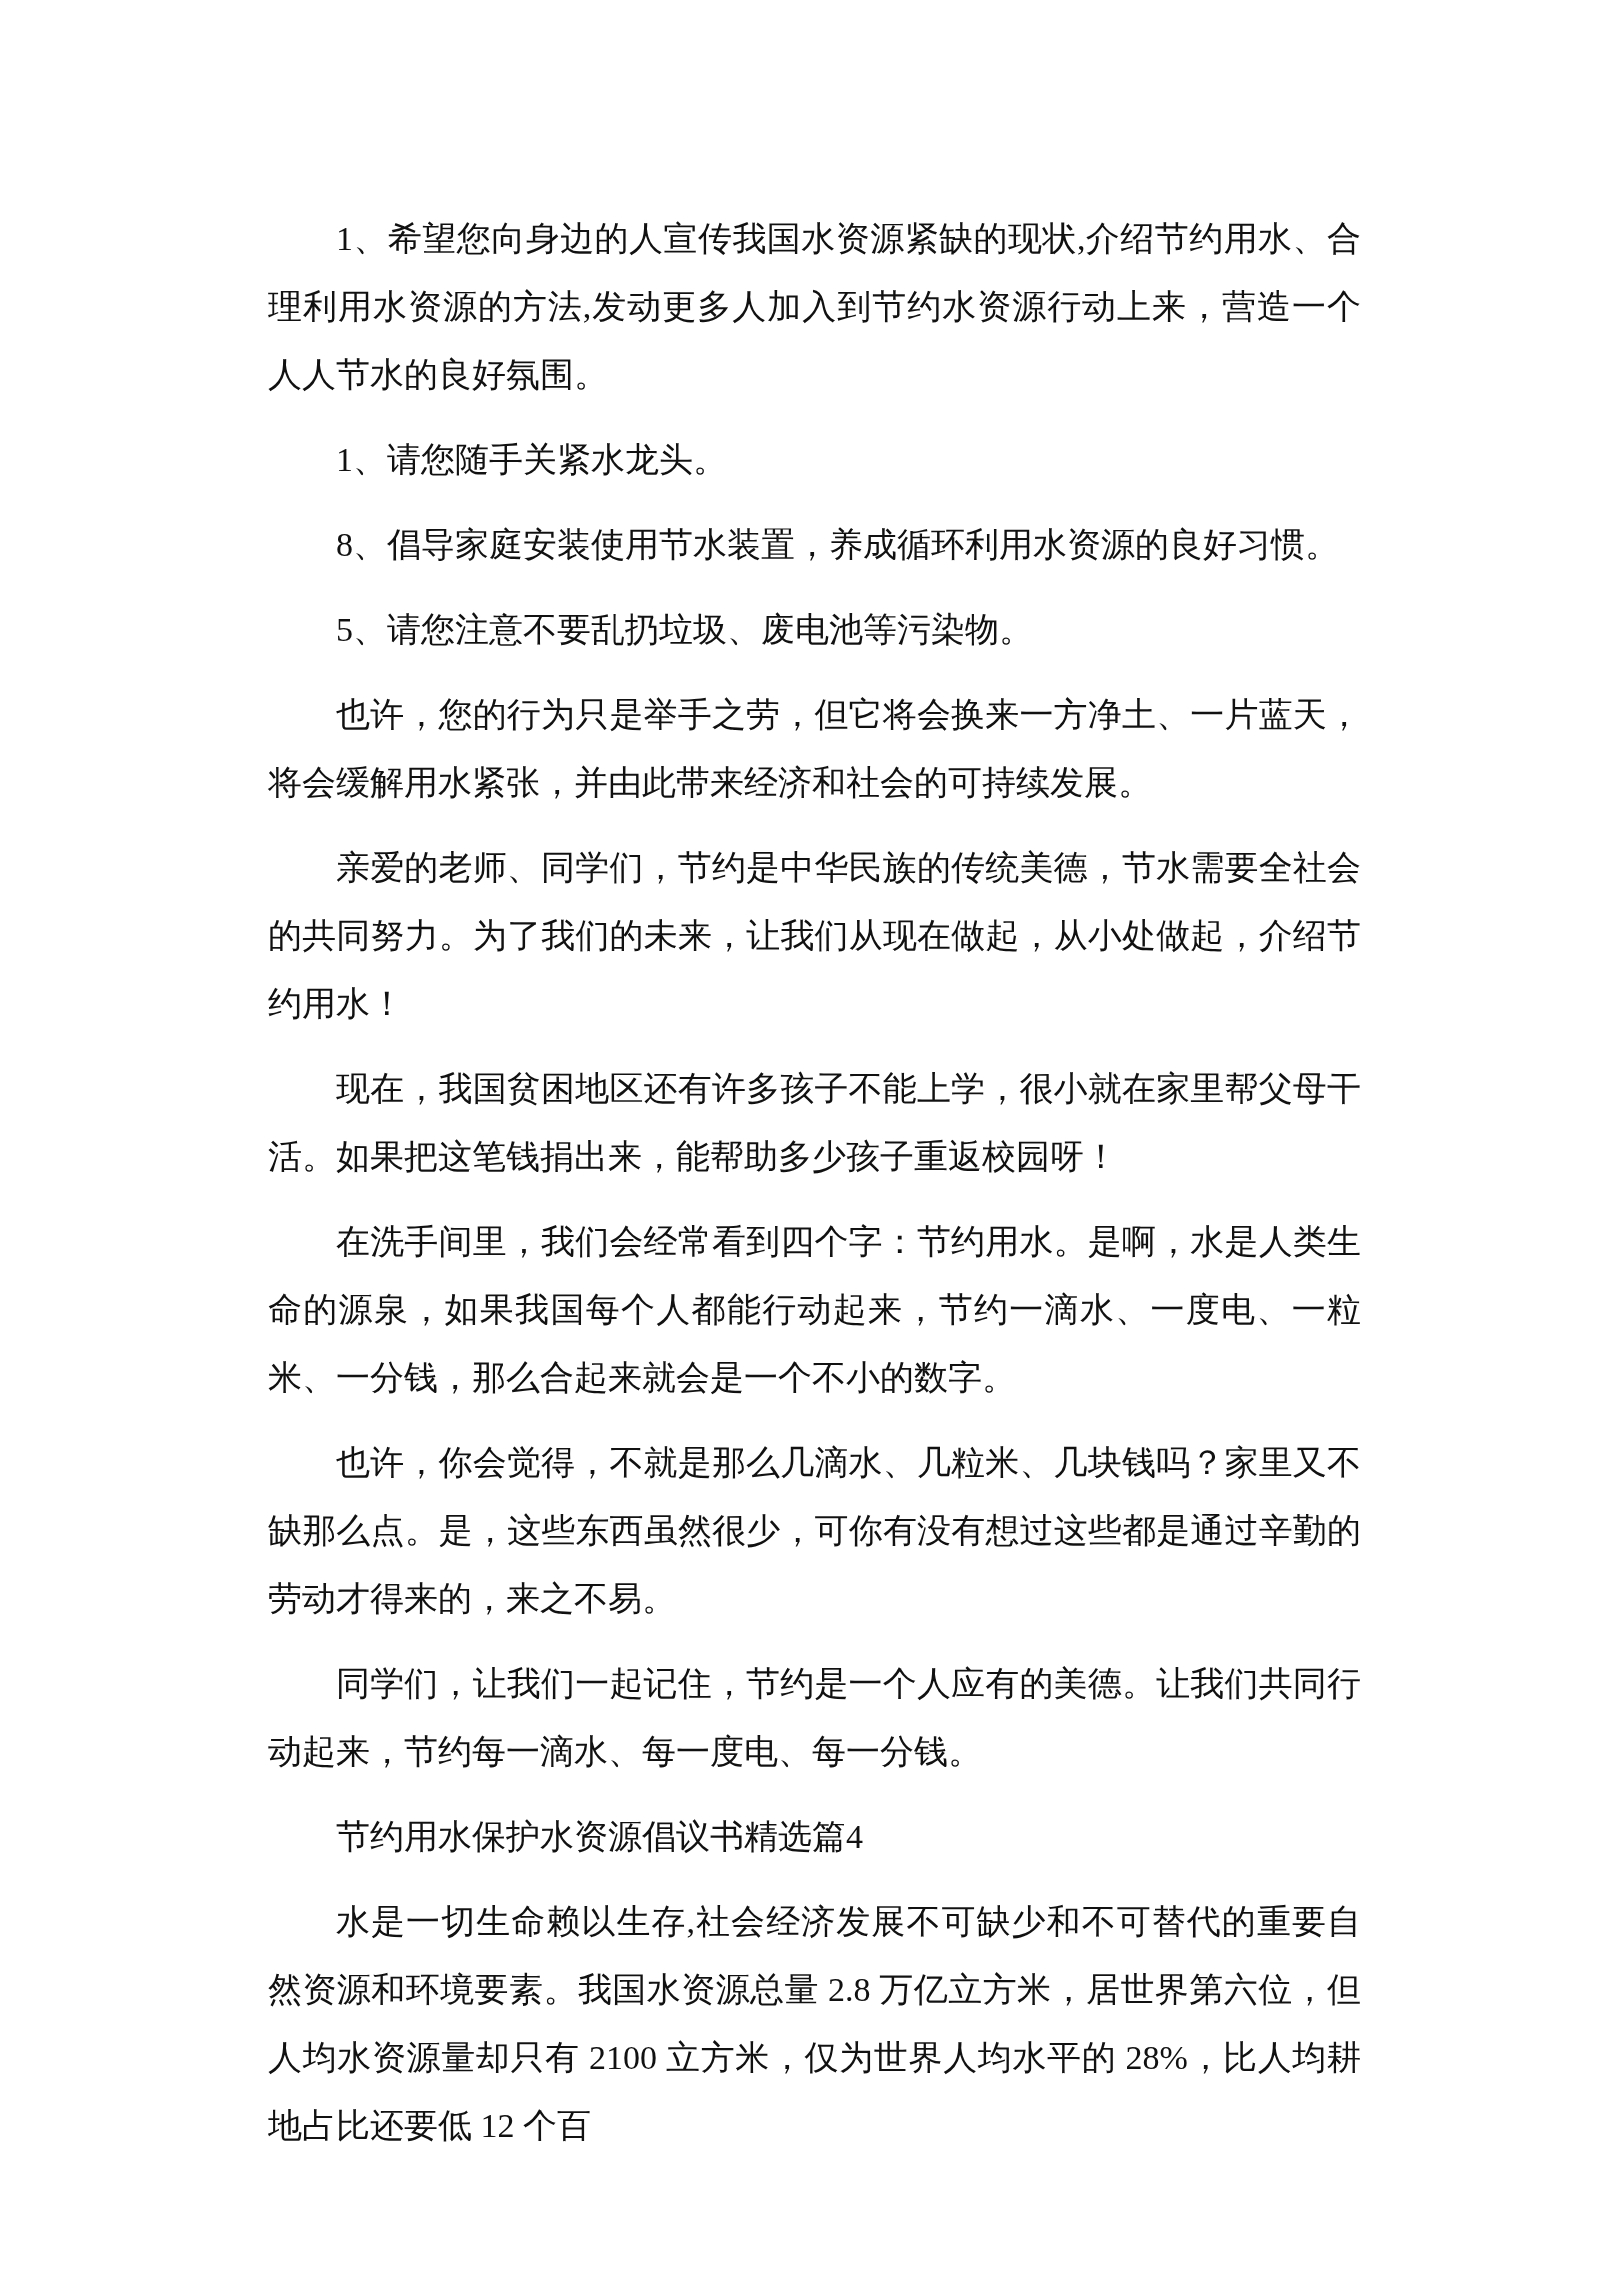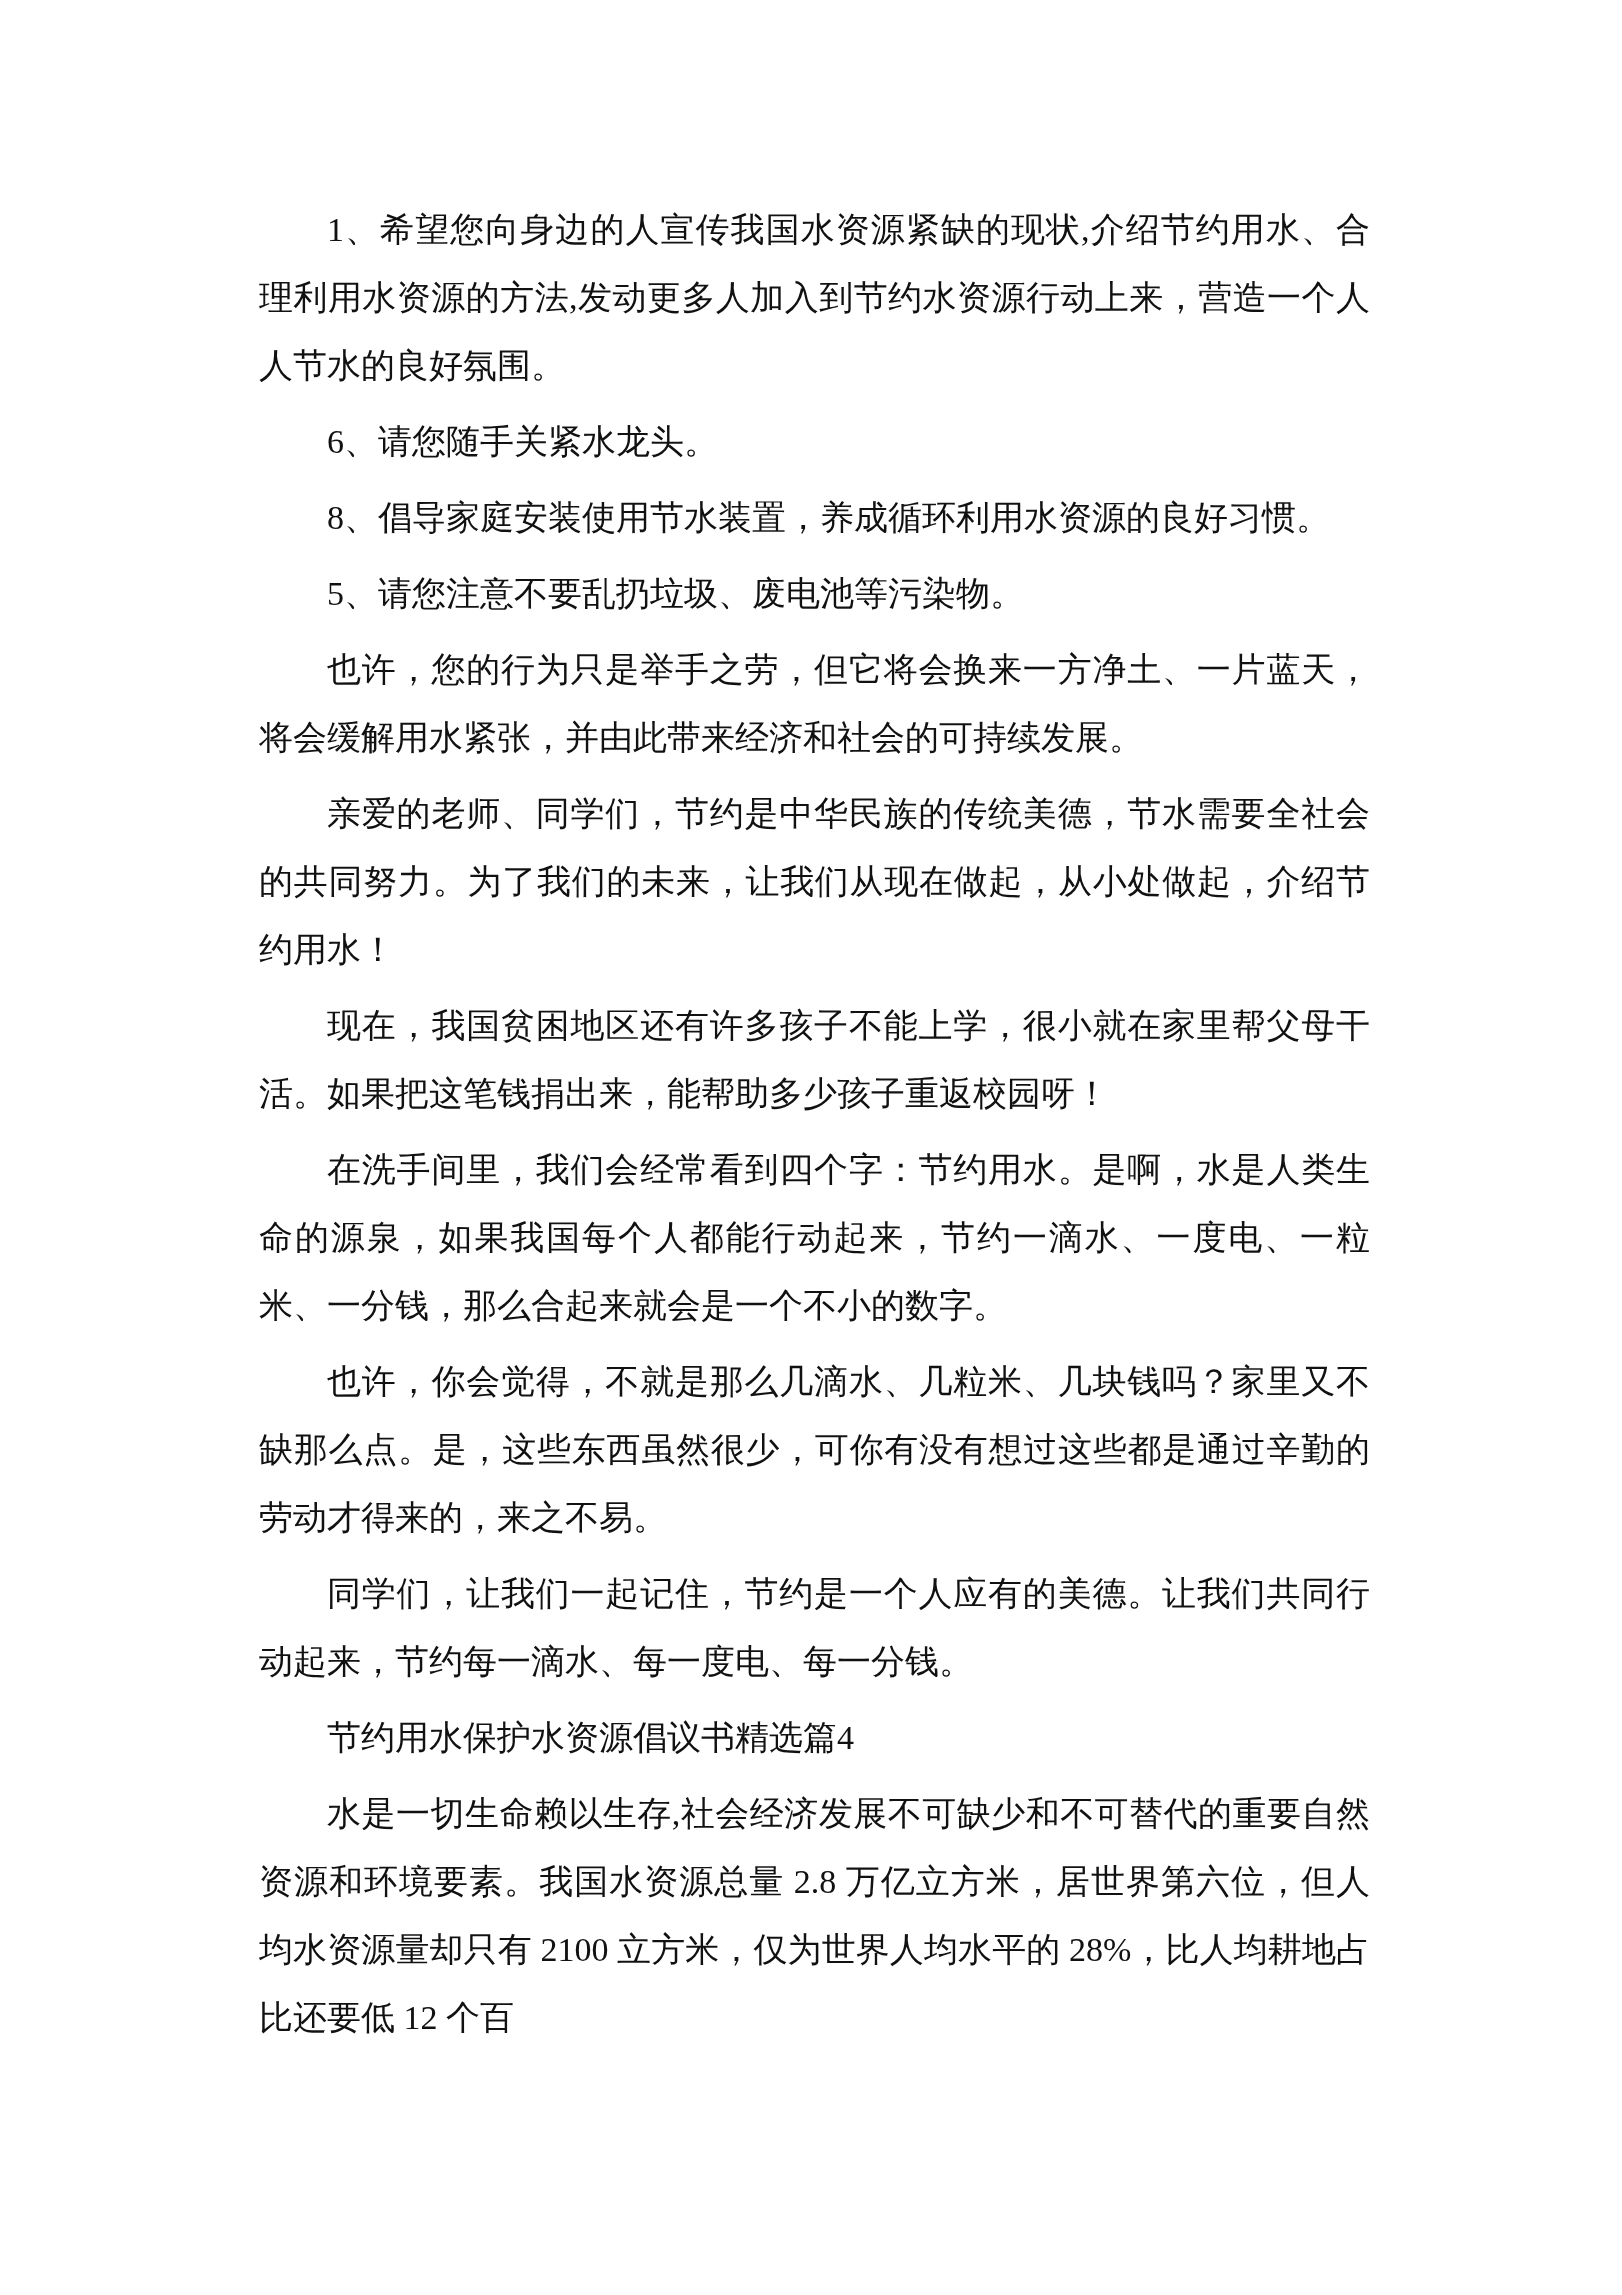--- a/index.html
+++ b/index.html
@@ -16,38 +16,38 @@
     margin: 0 auto;
     overflow: hidden;
   }
   .content {
     position: absolute;
     left: 251px;
     top: 188px;
     width: 1127px;
   }
   .para {
-    margin: 8px;
+    margin: 17px;
     padding: 0;
     font-family: "Liberation Serif", "DejaVu Serif", serif;
     font-size: 34px;
     line-height: 68px;
     color: #111111;
     text-align: justify;
     text-indent: 2em;
     word-break: break-all;
   }
 </style>
 </head>
 <body>
 
 <div class="page">
   <div class="content">
     <p class="para">1、希望您向身边的人宣传我国水资源紧缺的现状,介绍节约用水、合理利用水资源的方法,发动更多人加入到节约水资源行动上来，营造一个人人节水的良好氛围。</p>
-    <p class="para">6、请您随手关紧水龙头。</p>
+    <p class="para">1、请您随手关紧水龙头。</p>
     <p class="para">8、倡导家庭安装使用节水装置，养成循环利用水资源的良好习惯。</p>
     <p class="para">5、请您注意不要乱扔垃圾、废电池等污染物。</p>
     <p class="para">也许，您的行为只是举手之劳，但它将会换来一方净土、一片蓝天，将会缓解用水紧张，并由此带来经济和社会的可持续发展。</p>
     <p class="para">亲爱的老师、同学们，节约是中华民族的传统美德，节水需要全社会的共同努力。为了我们的未来，让我们从现在做起，从小处做起，介绍节约用水！</p>
     <p class="para">现在，我国贫困地区还有许多孩子不能上学，很小就在家里帮父母干活。如果把这笔钱捐出来，能帮助多少孩子重返校园呀！</p>
     <p class="para">在洗手间里，我们会经常看到四个字：节约用水。是啊，水是人类生命的源泉，如果我国每个人都能行动起来，节约一滴水、一度电、一粒米、一分钱，那么合起来就会是一个不小的数字。</p>
     <p class="para">也许，你会觉得，不就是那么几滴水、几粒米、几块钱吗？家里又不缺那么点。是，这些东西虽然很少，可你有没有想过这些都是通过辛勤的劳动才得来的，来之不易。</p>
     <p class="para">同学们，让我们一起记住，节约是一个人应有的美德。让我们共同行动起来，节约每一滴水、每一度电、每一分钱。</p>
     <p class="para">节约用水保护水资源倡议书精选篇4</p>
     <p class="para">水是一切生命赖以生存,社会经济发展不可缺少和不可替代的重要自然资源和环境要素。我国水资源总量 2.8 万亿立方米，居世界第六位，但人均水资源量却只有 2100 立方米，仅为世界人均水平的 28%，比人均耕地占比还要低 12 个百</p>

